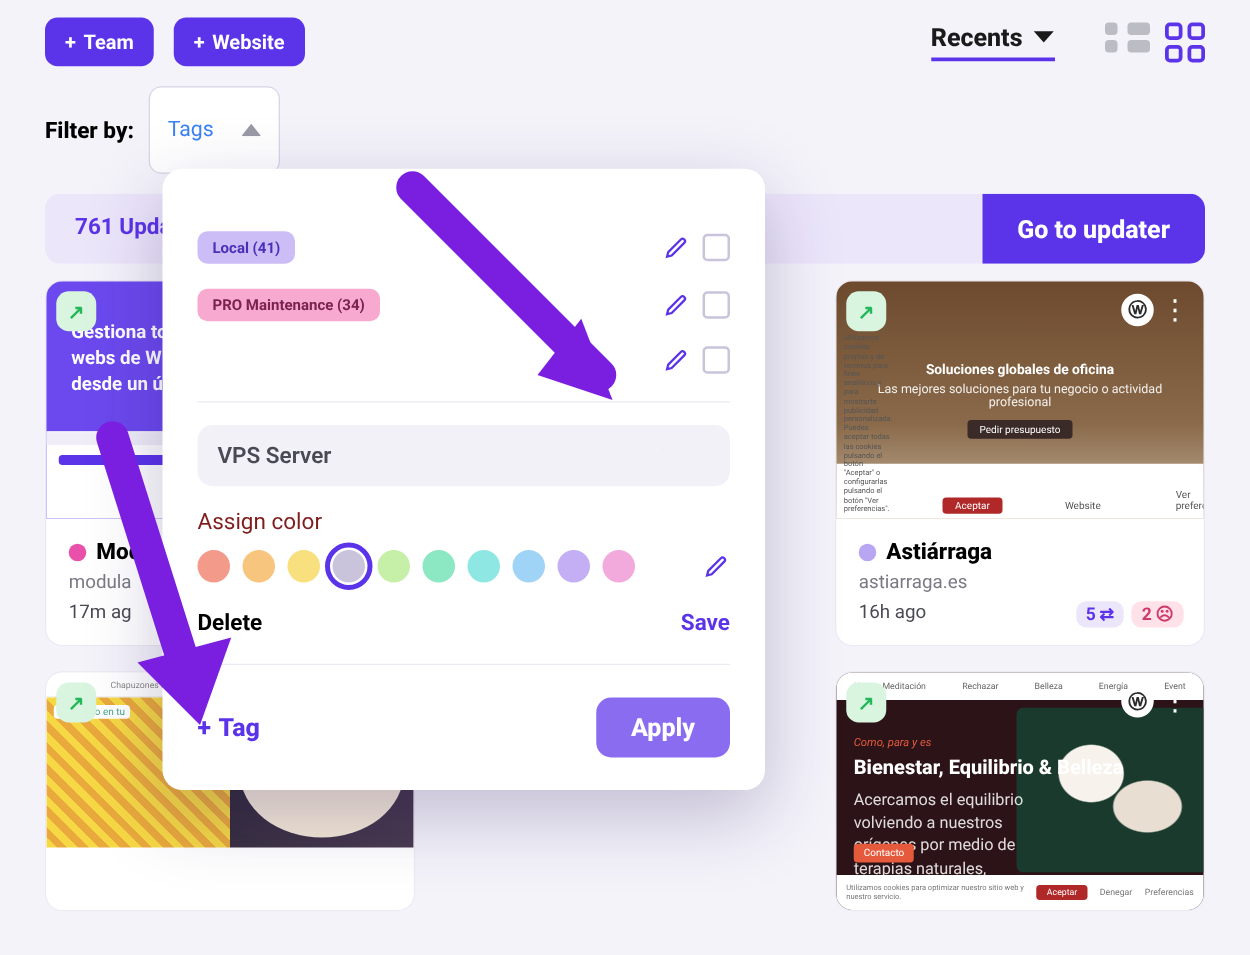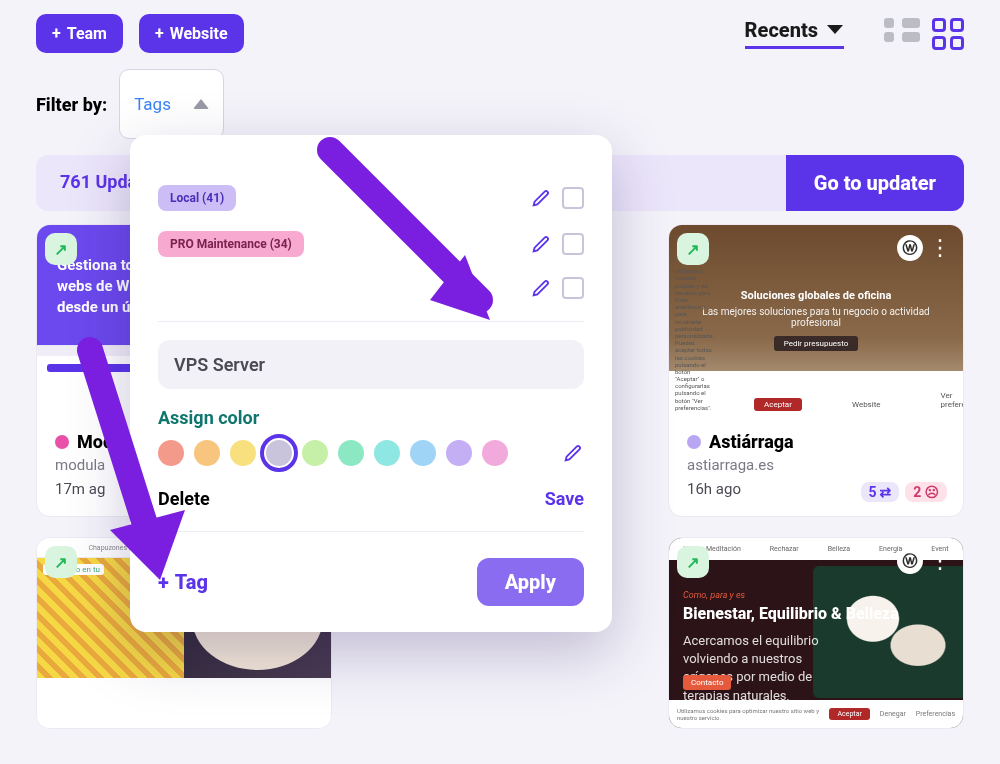--- a/index.html
+++ b/index.html
@@ -78,21 +78,21 @@
 
   
   .popup { position: absolute; left: 130px; top: 135px; width: 482px; background: #fff; border-radius: 16px; box-shadow: 0 20px 60px rgba(40,20,90,0.25); padding: 30px 28px 26px 28px; z-index: 10; }
   .search-tag { width: 100%; border: 1px solid #e2dfec; border-radius: 12px; padding: 16px 18px; font-size: 18px; color: #8b8b96; background: #fafafc; }
   .tag-row { display: flex; align-items: center; margin-top: 20px; gap: 10px; }
   .tag-pill { border-radius: 8px; padding: 6px 12px; font-weight: 700; font-size: 12px; }
   .pencil { width: 22px; height: 22px; color: #5b34ea; }
   .chk { width: 22px; height: 22px; border: 2px solid #c9c4db; border-radius: 4px; }
   .divider { border-top: 1px solid #eceaf3; margin: 22px 0 18px 0; }
   .tag-edit-input { width: 100%; border: none; background: #f3f1f8; border-radius: 12px; padding: 14px 16px; font-size: 18px; color: #4a4a55; font-weight: 600; }
-  .assign-label { font-weight: 700; font-size: 18px; margin-top: 18px; color: #0f766e; }
+  .assign-label { font-weight: 400; font-size: 18px; margin-top: 18px; color: #7f1d1d; }
   .swatches { display: flex; gap: 10px; margin-top: 12px; align-items: center; }
   .sw { width: 26px; height: 26px; border-radius: 50%; }
   .sw.sel { outline: 4px solid #5b34ea; outline-offset: 2px; }
   .actions { display: flex; justify-content: space-between; margin-top: 22px; font-weight: 700; font-size: 18px; }
   .delete { color: #000000; }
   .save { color: #5b34ea; }
   .bottom-row { display: flex; justify-content: space-between; align-items: center; margin-top: 26px; }
   .add-tag { color: #5b34ea; font-weight: 800; font-size: 20px; display: flex; align-items: center; gap: 6px; }
   .apply-btn { background: #8a6cf1; color: #fff; font-weight: 800; font-size: 20px; border: none; border-radius: 12px; padding: 12px 28px; }
 

